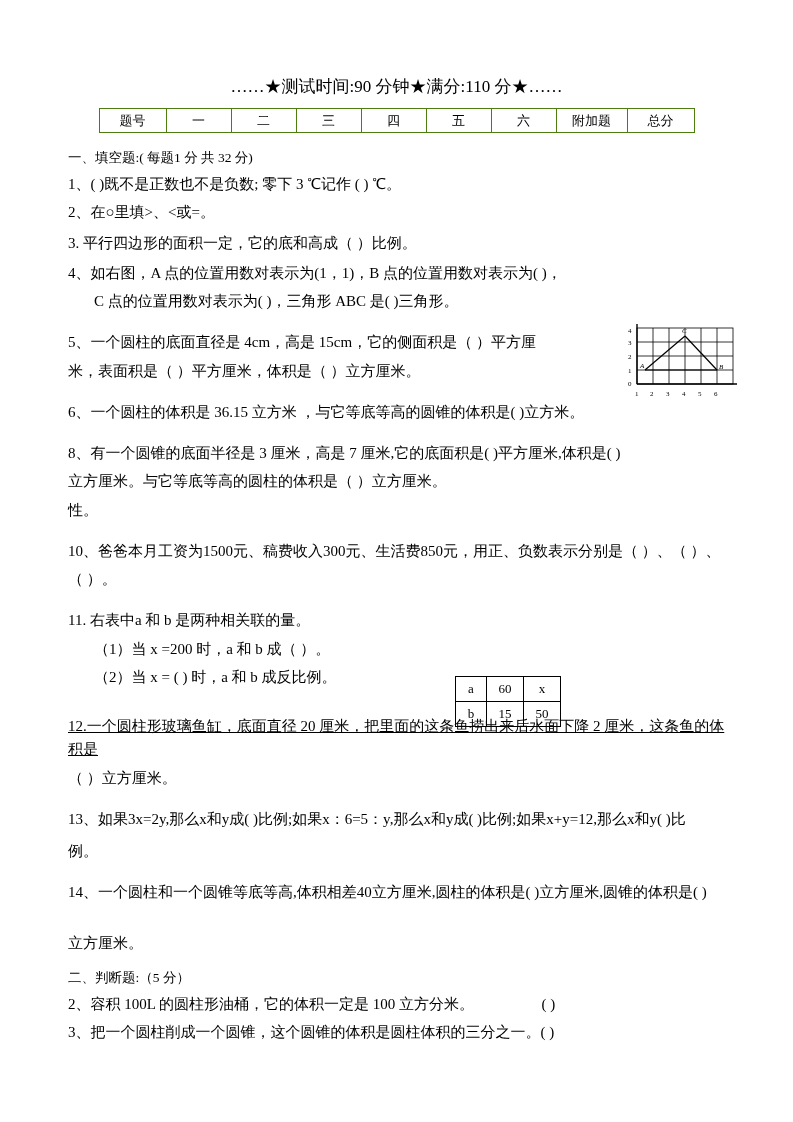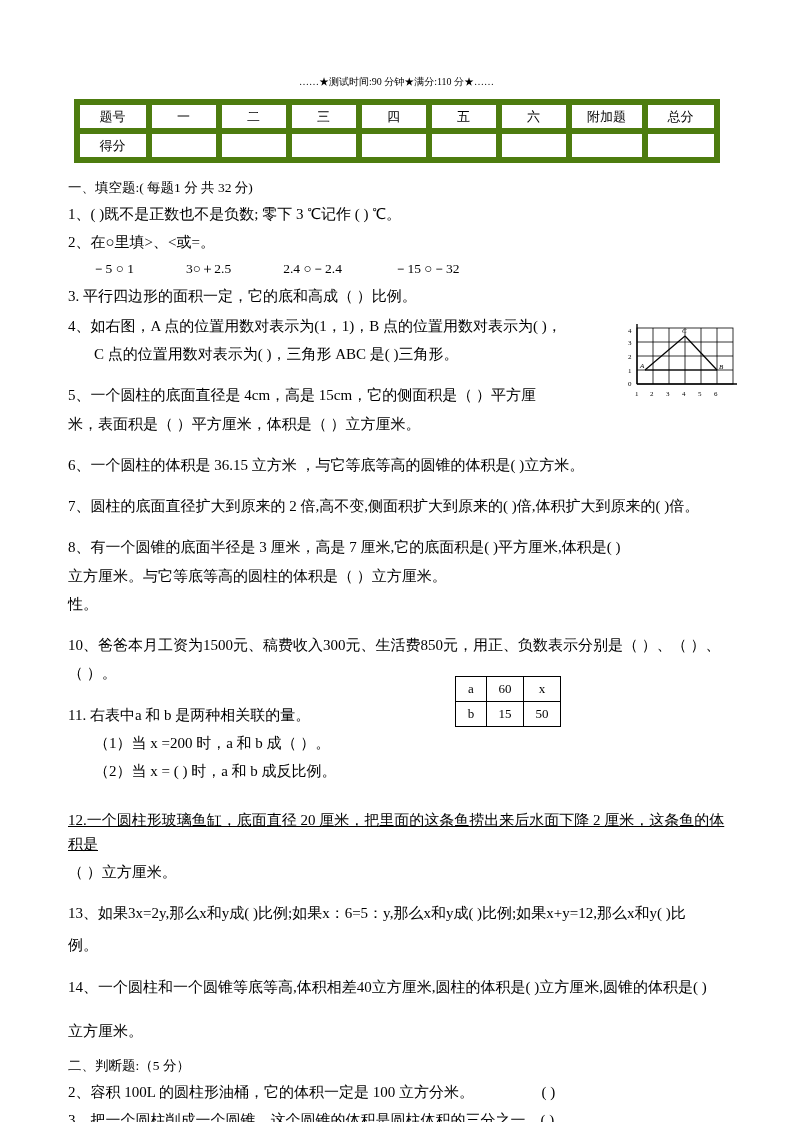--- a/index.html
+++ b/index.html
@@ -20,31 +20,31 @@
   .doc-title {
     text-align: center;
     font-family: "Liberation Serif", serif;
     font-weight: bold;
     font-size: 23px;
     letter-spacing: 1px;
     margin: 18px 0 6px 0;
   }
   .subtitle {
     text-align: center;
-    font-size: 10px;
+    font-size: 17px;
     margin: 0 0 10px 0;
     letter-spacing: 0px;
   }
   table.score-table {
     border-collapse: collapse;
     margin: 0 auto 16px auto;
     font-size: 13px;
   }
   table.score-table td {
-    border: 6px solid #4d7c0f;
+    border: 1px solid #4d7c0f;
     text-align: center;
     height: 21px;
     padding: 1px 4px;
   }
   table.score-table td.hdr { width: 58px; }
   table.score-table td.col { width: 56px; }
   table.score-table td.extra { width: 62px; }
   table.score-table td.total { width: 58px; }
 
   .section-head {
@@ -105,44 +105,27 @@
       <td class="hdr">题号</td>
       <td class="col">一</td>
       <td class="col">二</td>
       <td class="col">三</td>
       <td class="col">四</td>
       <td class="col">五</td>
       <td class="col">六</td>
       <td class="extra">附加题</td>
       <td class="total">总分</td>
     </tr>
-    <tr>
-      <td class="hdr">得分</td>
-      <td class="col"></td>
-      <td class="col"></td>
-      <td class="col"></td>
-      <td class="col"></td>
-      <td class="col"></td>
-      <td class="col"></td>
-      <td class="extra"></td>
-      <td class="total"></td>
-    </tr>
   </tbody>
     </table>
 
   <div class="section-head">一、填空题:( 每题1 分 共 32 分)</div>
 
   <div class="line">1、(          )既不是正数也不是负数; 零下 3 ℃记作 (          ) ℃。</div>
   <div class="line">2、在○里填&gt;、&lt;或=。</div>
-  <div class="fill-row">
-    <span>－5 ○ 1</span>
-    <span>3○＋2.5</span>
-    <span>2.4 ○－2.4</span>
-    <span>－15 ○－32</span>
-  </div>
   <div class="line small-gap">3. 平行四边形的面积一定，它的底和高成（          ）比例。</div>
 
   <div class="line wrap-right small-gap">4、如右图，A 点的位置用数对表示为(1，1)，B 点的位置用数对表示为(            )，</div>
   <div class="line wrap-right sub">C 点的位置用数对表示为(            )，三角形 ABC 是(               )三角形。</div>
 
   <div class="grid-figure">
     <svg width="120" height="86" viewBox="0 0 120 86">
       <g stroke="#000" stroke-width="0.8" fill="none">
         <rect x="18" y="6" width="96" height="56"></rect>
         <line x1="34" y1="6" x2="34" y2="62"></line>
@@ -180,21 +163,20 @@
         <text x="63" y="74">4</text>
         <text x="79" y="74">5</text>
         <text x="95" y="74">6</text>
       </g>
     </svg>
   </div>
 
   <div class="line gap">5、一个圆柱的底面直径是 4cm，高是 15cm，它的侧面积是（                ）平方厘</div>
   <div class="line">米，表面积是（          ）平方厘米，体积是（           ）立方厘米。</div>
   <div class="line gap">6、一个圆柱的体积是 36.15 立方米 ，与它等底等高的圆锥的体积是(                )立方米。</div>
-  <div class="line gap">7、圆柱的底面直径扩大到原来的 2 倍,高不变,侧面积扩大到原来的(      )倍,体积扩大到原来的(      )倍。</div>
   <div class="line gap">8、有一个圆锥的底面半径是 3 厘米，高是 7 厘米,它的底面积是(       )平方厘米,体积是(                  )</div>
   <div class="line">立方厘米。与它等底等高的圆柱的体积是（        ）立方厘米。</div>
   <div class="line">性。</div>
   <div class="line gap">10、爸爸本月工资为1500元、稿费收入300元、生活费850元，用正、负数表示分别是（        ）、（        ）、</div>
   <div class="line">（        ）。</div>
 
   <div class="q11-block gap">
     <div class="line">11. 右表中a 和 b 是两种相关联的量。</div>
     <div class="line sub">（1）当 x =200 时，a 和 b 成（        ）。</div>
     <div class="line sub">（2）当 x = (        ) 时，a 和 b 成反比例。</div>
@@ -213,21 +195,21 @@
       <td>50</td>
     </tr>
   </tbody>
     </table>
 
   <div class="line gap" style="margin-top:26px;text-decoration:underline;">12.一个圆柱形玻璃鱼缸，底面直径 20 厘米，把里面的这条鱼捞出来后水面下降 2 厘米，这条鱼的体积是</div>
   <div class="line">（              ）立方厘米。</div>
   <div class="line gap">13、如果3x=2y,那么x和y成(      )比例;如果x：6=5：y,那么x和y成(        )比例;如果x+y=12,那么x和y(        )比</div>
   <div class="line" style="margin-top:9px;">例。</div>
   <div class="line gap">14、一个圆柱和一个圆锥等底等高,体积相差40立方厘米,圆柱的体积是(        )立方厘米,圆锥的体积是(        )</div>
-  <div class="line" style="margin-top:21px;">立方厘米。</div>
+  <div class="line" style="margin-top:27px;">立方厘米。</div>
 
   <div class="section-head" style="margin-top:14px;">二、判断题:（5 分）</div>
   <div class="line">
     <span>2、容积 100L 的圆柱形油桶，它的体积一定是 100 立方分米。</span>
     <span style="display:inline-block; width:60px;"></span>
     <span>(            )</span>
   </div>
   <div class="line">3、把一个圆柱削成一个圆锥，这个圆锥的体积是圆柱体积的三分之一。(              )</div>
 
 </div>

